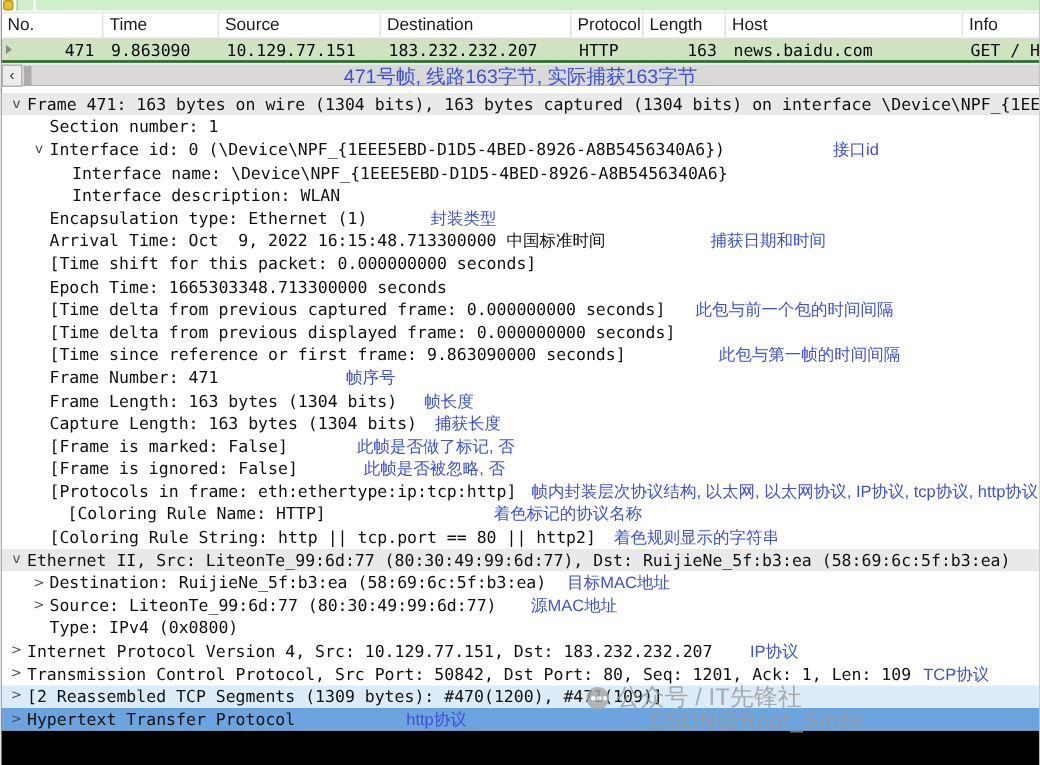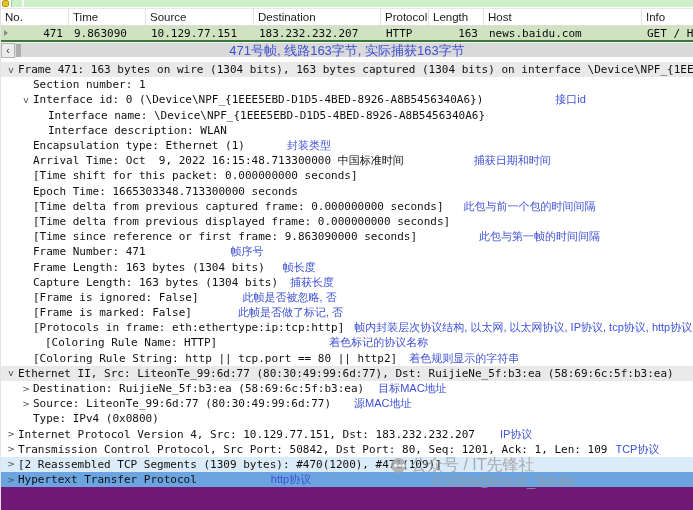--- a/index.html
+++ b/index.html
@@ -1,19 +1,19 @@
 <!DOCTYPE html>
 <html style="--c-annotation-blue: #3e51d5; --c-row-green: #cfe3c0; --c-row-green-border: #3a753a; --c-detail-gray: #e9e9e9; --c-related-blue: #dcebf8; --c-selected-blue: #6ba4df; --c-filter-green: #cdf0c9; --c-filter-icon-yellow: #e8c22a; --c-watermark-gray: #9a9a9a;"><head>
 <meta charset="utf-8">
 <style>
   * { margin:0; padding:0; box-sizing:border-box; }
   html,body { background:#fff; }
   #app {
     position:relative; width:693px; height:510px; overflow:hidden;
-    background:#701a75; border-left:1px solid #e3e3e3;
+    background:#000000; border-left:1px solid #e3e3e3;
     font-family:"Liberation Sans", sans-serif;
   }
 
   
   .filter-strip { position:relative; height:8px; background:#fff; }
   .filter-bookmark { position:absolute; left:1px; top:0; width:7px; height:7px;
     background:var(--c-filter-icon-yellow,#e8c22a); border:1px solid #b99a10; border-radius:2px; }
   .filter-green { position:absolute; left:10px; right:0; top:0; height:7px;
     background:var(--c-filter-green,#cdf0c9); border-left:1px solid #9bcf9b; }
   .filter-notch { position:absolute; left:21px; top:0; width:2px; height:7px; background:#f2fcf2; }
@@ -125,22 +125,22 @@
       <div class="drow" style="padding-left: 18px;"><span class="arrow"></span><span class="dtext">Encapsulation type: Ethernet (1)</span><span class="dnote" style="margin-left: 42px;">封装类型</span></div>
       <div class="drow" style="padding-left: 18px;"><span class="arrow"></span><span class="dtext">Arrival Time: Oct  9, 2022 16:15:48.713300000 中国标准时间</span><span class="dnote" style="margin-left: 70px;">捕获日期和时间</span></div>
       <div class="drow" style="padding-left: 18px;"><span class="arrow"></span><span class="dtext">[Time shift for this packet: 0.000000000 seconds]</span></div>
       <div class="drow" style="padding-left: 18px;"><span class="arrow"></span><span class="dtext">Epoch Time: 1665303348.713300000 seconds</span></div>
       <div class="drow" style="padding-left: 18px;"><span class="arrow"></span><span class="dtext">[Time delta from previous captured frame: 0.000000000 seconds]</span><span class="dnote" style="margin-left: 20px;">此包与前一个包的时间间隔</span></div>
       <div class="drow" style="padding-left: 18px;"><span class="arrow"></span><span class="dtext">[Time delta from previous displayed frame: 0.000000000 seconds]</span></div>
       <div class="drow" style="padding-left: 18px;"><span class="arrow"></span><span class="dtext">[Time since reference or first frame: 9.863090000 seconds]</span><span class="dnote" style="margin-left: 62px;">此包与第一帧的时间间隔</span></div>
       <div class="drow" style="padding-left: 18px;"><span class="arrow"></span><span class="dtext">Frame Number: 471</span><span class="dnote" style="margin-left: 85px;">帧序号</span></div>
       <div class="drow" style="padding-left: 18px;"><span class="arrow"></span><span class="dtext">Frame Length: 163 bytes (1304 bits)</span><span class="dnote" style="margin-left: 18px;">帧长度</span></div>
       <div class="drow" style="padding-left: 18px;"><span class="arrow"></span><span class="dtext">Capture Length: 163 bytes (1304 bits)</span><span class="dnote" style="margin-left: 12px;">捕获长度</span></div>
+      <div class="drow" style="padding-left: 18px;"><span class="arrow"></span><span class="dtext">[Frame is marked: False]</span><span class="dnote" style="margin-left: 46px;">此帧是否做了标记, 否</span></div>
       <div class="drow" style="padding-left: 18px;"><span class="arrow"></span><span class="dtext">[Frame is ignored: False]</span><span class="dnote" style="margin-left: 44px;">此帧是否被忽略, 否</span></div>
-      <div class="drow" style="padding-left: 18px;"><span class="arrow"></span><span class="dtext">[Frame is marked: False]</span><span class="dnote" style="margin-left: 46px;">此帧是否做了标记, 否</span></div>
       <div class="drow" style="padding-left: 18px;"><span class="arrow"></span><span class="dtext">[Protocols in frame: eth:ethertype:ip:tcp:http]</span><span class="dnote" style="margin-left: 10px;">帧内封装层次协议结构, 以太网, 以太网协议, IP协议, tcp协议, http协议</span></div>
       <div class="drow" style="padding-left: 18px; gap: 12px;"><span class="arrow"></span><span class="dtext">[Coloring Rule Name: HTTP]</span><span class="dnote" style="margin-left: 100px;">着色标记的协议名称</span></div>
       <div class="drow" style="padding-left: 18px;"><span class="arrow"></span><span class="dtext">[Coloring Rule String: http || tcp.port == 80 || http2]</span><span class="dnote" style="margin-left: 12px;">着色规则显示的字符串</span></div>
       <div class="drow bg-gray" style="padding-left: 3px;"><span class="arrow">v</span><span class="dtext">Ethernet II, Src: LiteonTe_99:6d:77 (80:30:49:99:6d:77), Dst: RuijieNe_5f:b3:ea (58:69:6c:5f:b3:ea)</span></div>
       <div class="drow" style="padding-left: 18px;"><span class="arrow">&gt;</span><span class="dtext">Destination: RuijieNe_5f:b3:ea (58:69:6c:5f:b3:ea)</span><span class="dnote" style="margin-left: 14px;">目标MAC地址</span></div>
       <div class="drow" style="padding-left: 18px;"><span class="arrow">&gt;</span><span class="dtext">Source: LiteonTe_99:6d:77 (80:30:49:99:6d:77)</span><span class="dnote" style="margin-left: 23px;">源MAC地址</span></div>
       <div class="drow" style="padding-left: 18px;"><span class="arrow"></span><span class="dtext">Type: IPv4 (0x0800)</span></div>
       <div class="drow" style="padding-left: 3px;"><span class="arrow">&gt;</span><span class="dtext">Internet Protocol Version 4, Src: 10.129.77.151, Dst: 183.232.232.207</span><span class="dnote" style="margin-left: 25px;">IP协议</span></div>
       <div class="drow" style="padding-left: 3px;"><span class="arrow">&gt;</span><span class="dtext">Transmission Control Protocol, Src Port: 50842, Dst Port: 80, Seq: 1201, Ack: 1, Len: 109</span><span class="dnote" style="margin-left: 8px;">TCP协议</span></div>
       <div class="drow bg-related" style="padding-left: 3px;"><span class="arrow">&gt;</span><span class="dtext">[2 Reassembled TCP Segments (1309 bytes): #470(1200), #471(109)]</span></div>

